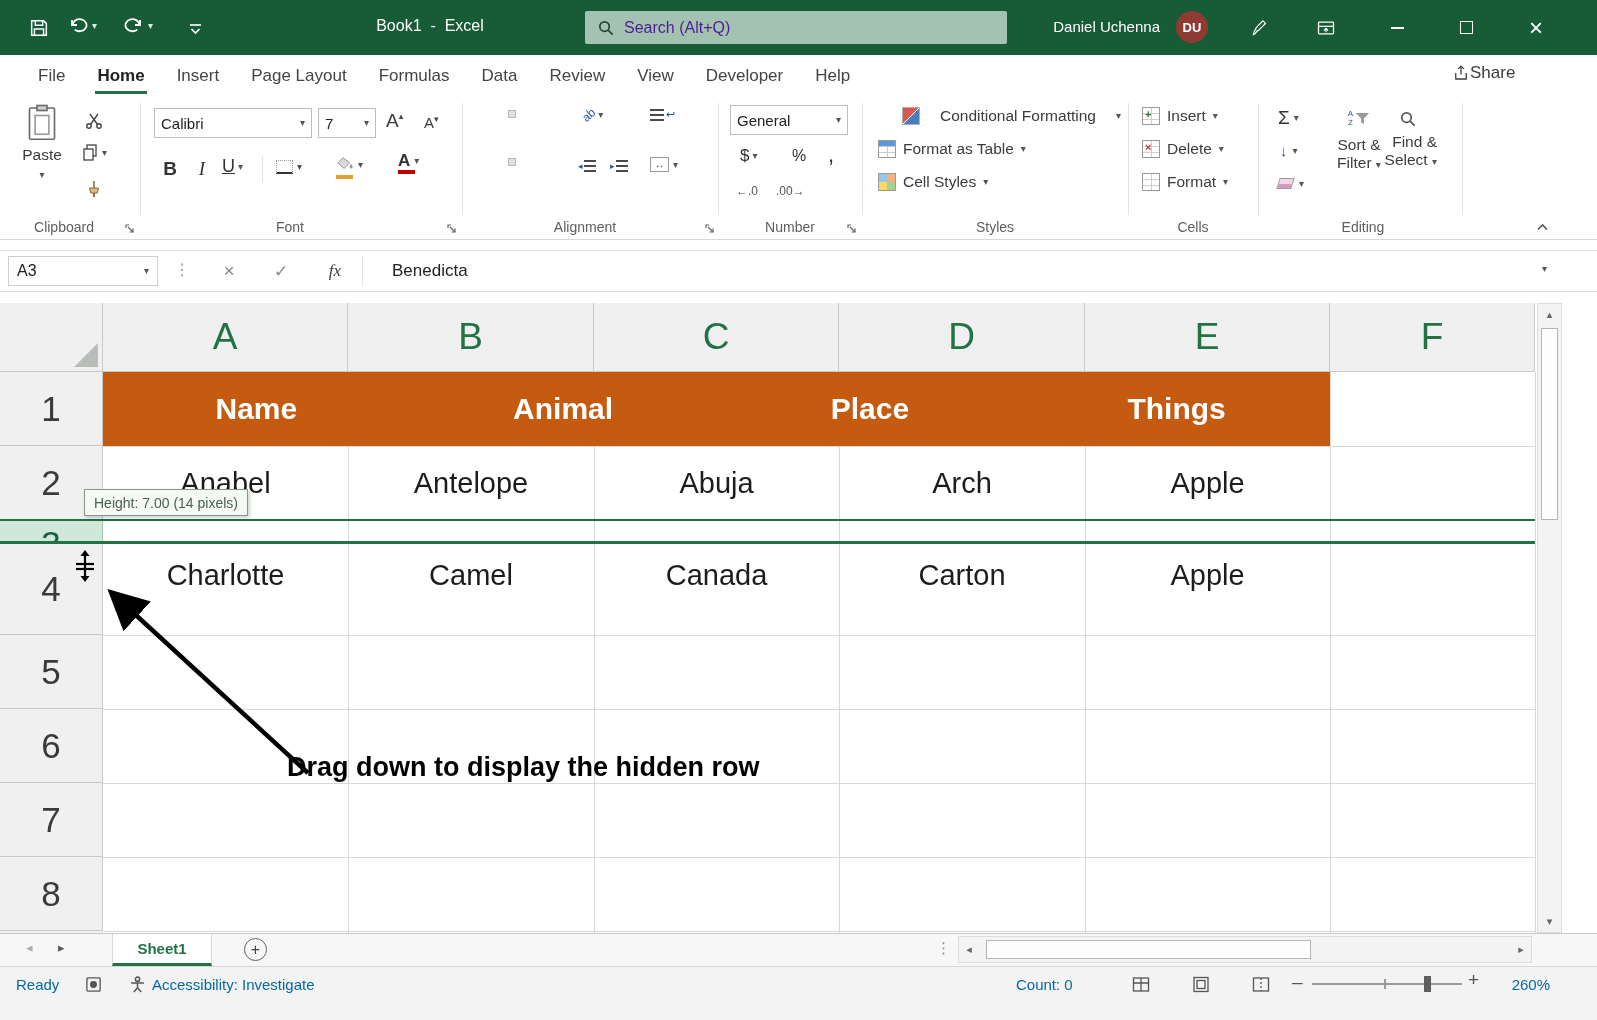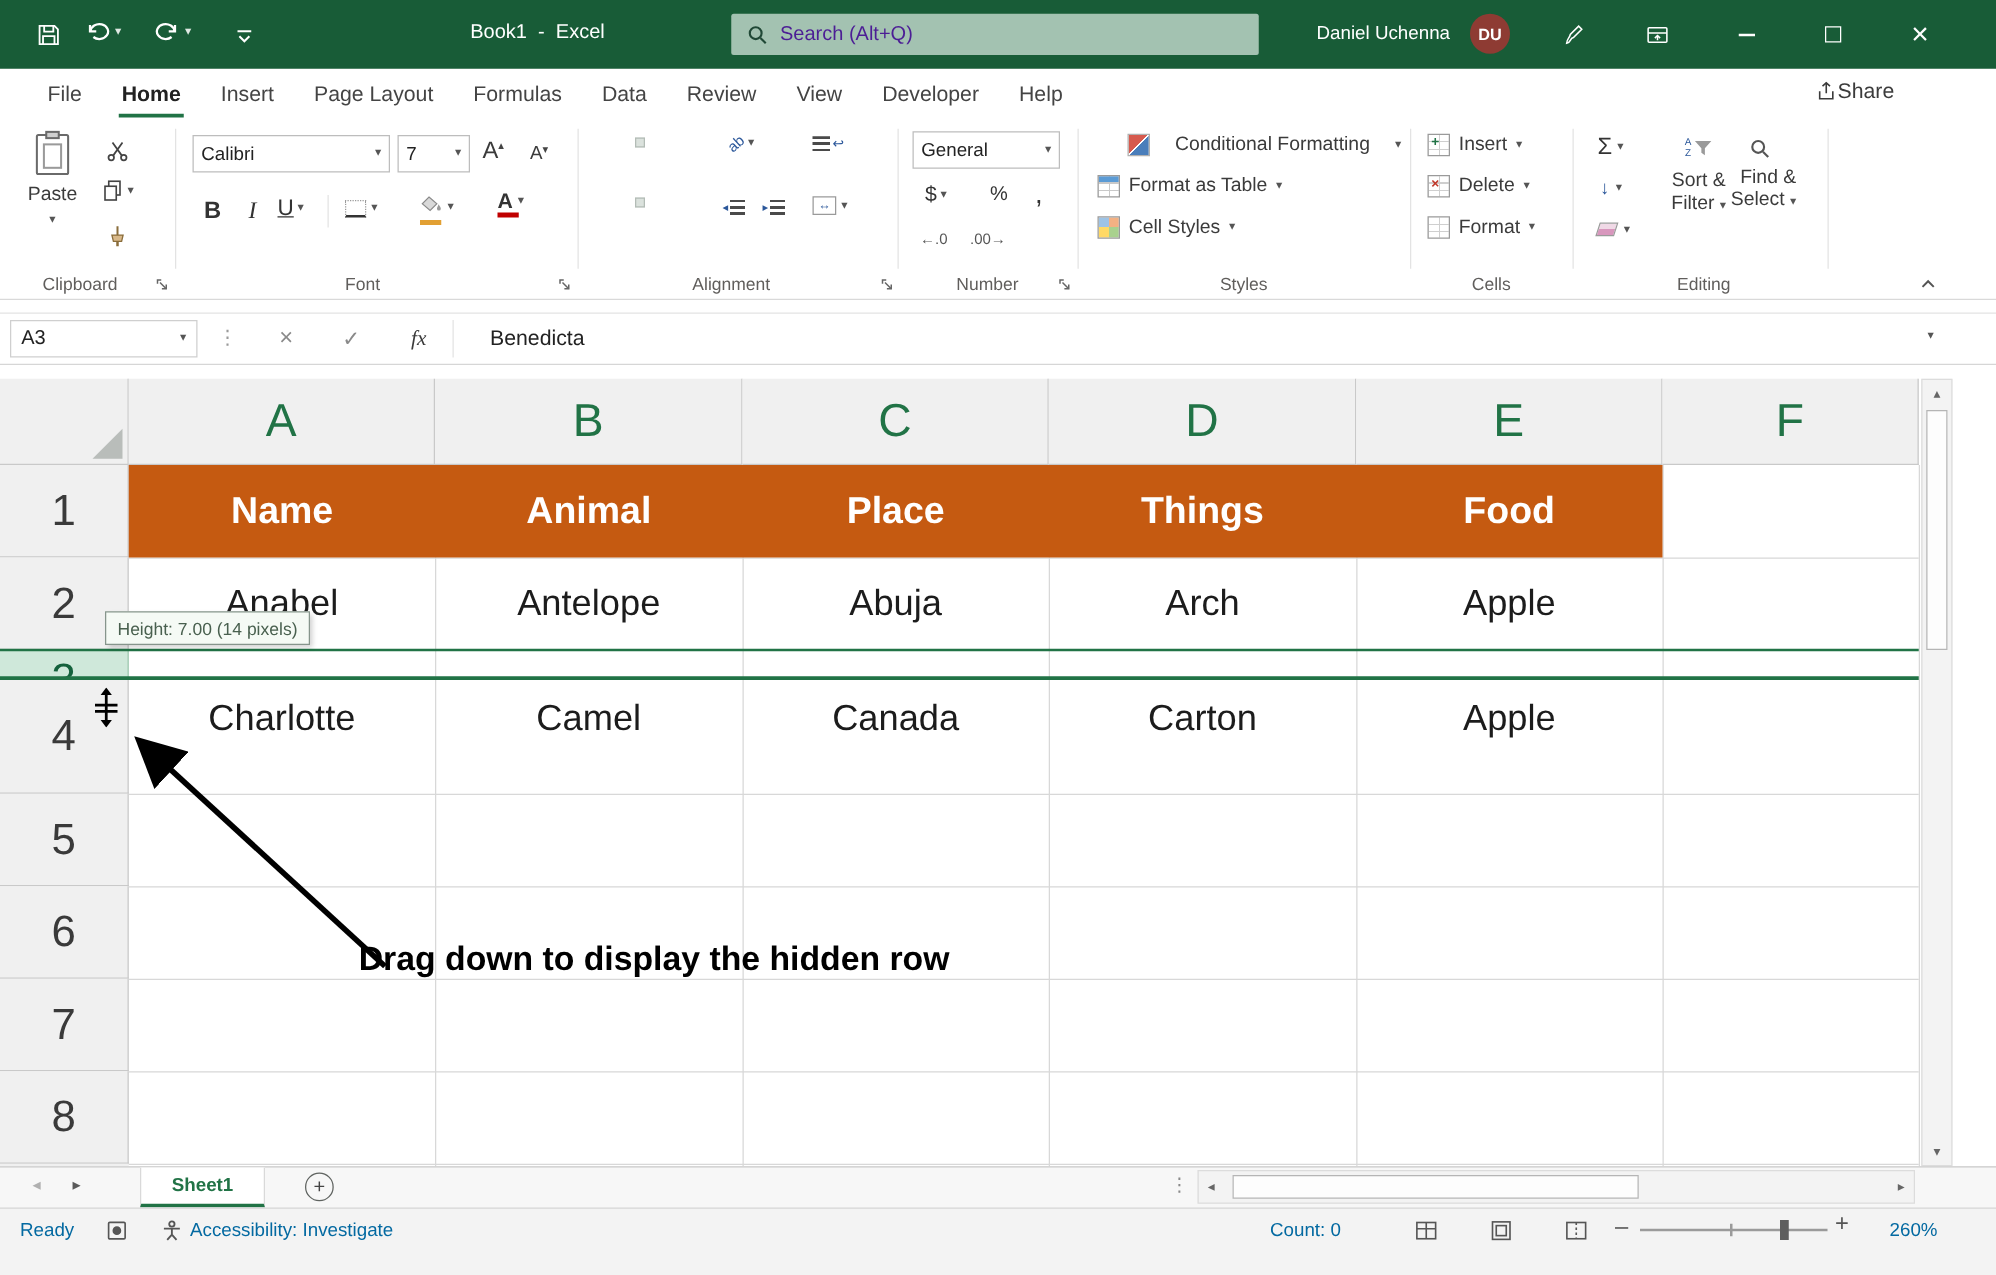--- a/index.html
+++ b/index.html
@@ -440,21 +440,20 @@
   <div class="abs hline" style="left:103px;top:709px;width:1432px"></div>
   <div class="abs hline" style="left:103px;top:783px;width:1432px"></div>
   <div class="abs hline" style="left:103px;top:857px;width:1432px"></div>
   <div class="abs hline" style="left:103px;top:931px;width:1432px"></div>
 
   <div class="abs hdrrow" style="left:103px;top:372px;width:1227px;height:74px">
     <div class="hdrcell">Name</div>
     <div class="hdrcell">Animal</div>
     <div class="hdrcell">Place</div>
     <div class="hdrcell">Things</div>
-    <div class="hdrcell">Food</div>
   </div>
 
   <div class="abs celltx" style="left:103px;top:446px;width:245px;height:74px">Anabel</div>
   <div class="abs celltx" style="left:594px;top:446px;width:245px;height:74px">Abuja</div>
   <div class="abs celltx" style="left:348px;top:446px;width:246px;height:74px">Antelope</div>
   <div class="abs celltx" style="left:839px;top:446px;width:246px;height:74px">Arch</div>
   <div class="abs celltx" style="left:1085px;top:446px;width:245px;height:74px">Apple</div>
 
   <div class="abs celltx" style="left:103px;top:545px;width:245px;height:60px">Charlotte</div>
   <div class="abs celltx" style="left:348px;top:545px;width:246px;height:60px">Camel</div>

